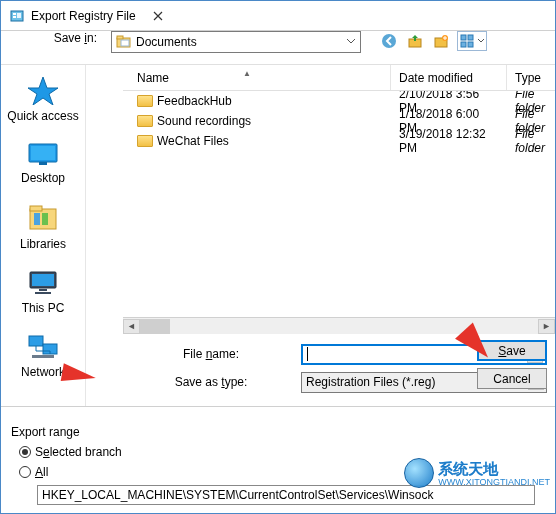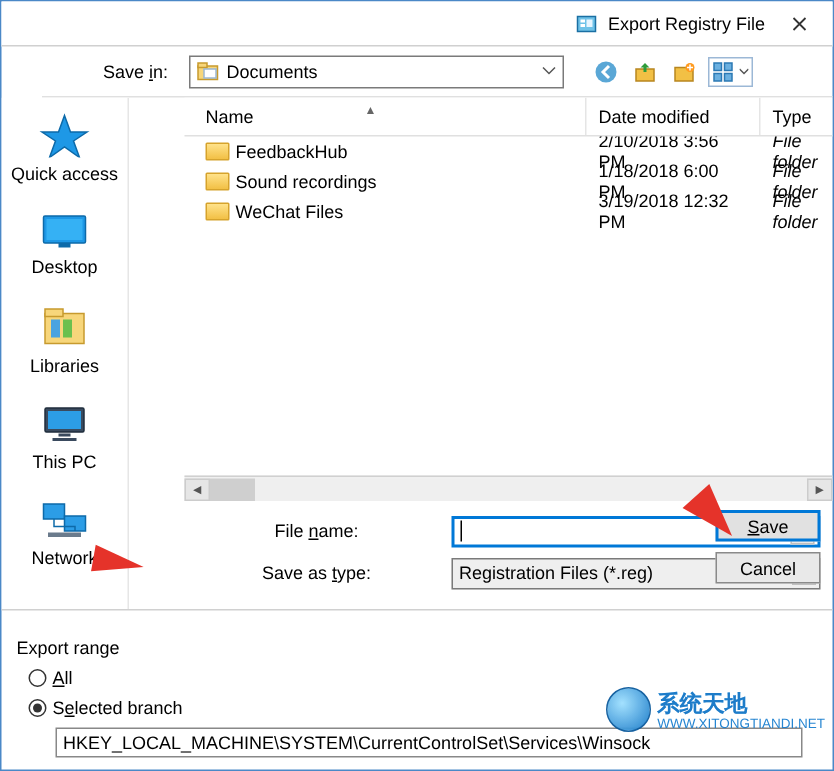--- a/index.html
+++ b/index.html
@@ -1,25 +1,25 @@
 <!DOCTYPE html>
 <html><head>
 <meta charset="utf-8">
 <style>
 * { box-sizing: border-box; margin: 0; padding: 0; font-family: "Segoe UI", Tahoma, sans-serif; font-size: 12px; }
 body { background: #fff; width: 556px; height: 514px; position: relative; overflow: hidden; }
 
 .window { width: 556px; height: 514px; border: 1px solid #4a88c7; background: #fff; display: flex; flex-direction: column; }
 
-.titlebar { height: 30px; background: #fff; display: flex; align-items: center; justify-content: flex-end; padding: 0 0 0 8px; border-bottom: 1px solid #d0d0d0; }
+.titlebar { height: 30px; background: #fff; display: flex; align-items: center; justify-content: flex-start; padding: 0 0 0 8px; border-bottom: 1px solid #d0d0d0; }
 .titlebar-left { display: flex; align-items: center; gap: 6px; }
 .titlebar-title { font-size: 12px; }
 .close-btn { width: 45px; height: 28px; display: flex; align-items: center; justify-content: center; cursor: pointer; }
 
-.toolbar-row { height: 34px; display: flex; align-items: center; padding: 0 8px; gap: 6px; border-bottom: 1px solid #e0e0e0; margin-left: 27px; }
+.toolbar-row { height: 34px; display: flex; padding: 0 20px; gap: 6px; border-bottom: 1px solid #e0e0e0; }
 .save-in-label { width: 84px; text-align: right; padding-right: 8px; }
 .location-combo { flex: none; width: 250px; height: 22px; border: 1px solid #7a7a7a; background: #fff; display: flex; align-items: center; padding: 0 4px; gap: 4px; position: relative; }
 .location-combo .dd-arrow { position: absolute; right: 4px; top: 4px; }
 .toolbar-icons { display: flex; gap: 6px; margin-left: 12px; }
 .tb-icon { width: 20px; height: 20px; display: flex; align-items: center; justify-content: center; cursor: pointer; }
 
 .body-row { flex: 1; display: flex; overflow: hidden; }
 .places-bar { width: 94px; background: #fff; border-right: 1px solid #e6e6e6; display: flex; flex-direction: column; align-items: center; padding-top: 10px; gap: 18px; }
 .place-item { display: flex; flex-direction: column; align-items: center; gap: 4px; cursor: pointer; }
 .place-label { font-size: 12px; text-align: center; }
@@ -274,28 +274,28 @@
         <div class="btn cancel">
             <span>Cancel</span>
           </div>
       </div>
     </div>
   </div>
 
   <div class="export-range">
     <div class="group-label">Export range</div>
     <div class="radio-row">
-      <span class="radio-outer"></span>
-      <span><span style="text-decoration:underline">A</span><span>ll</span></span>
-    </div>
-    <div class="radio-row">
       <span class="radio-outer">
           <span class="radio-inner"></span>
         </span>
       <span><span>S</span><span style="text-decoration:underline">e</span><span>lected branch</span></span>
+    </div>
+    <div class="radio-row">
+      <span class="radio-outer"></span>
+      <span><span style="text-decoration:underline">A</span><span>ll</span></span>
     </div>
     <div class="branch-input">
       <span>HKEY_LOCAL_MACHINE\SYSTEM\CurrentControlSet\Services\Winsock</span>
     </div>
   </div>
 
 </div>
 
 <div class="arrow-red arrow-fname"></div>
 <div class="arrow-red arrow-save"></div>

